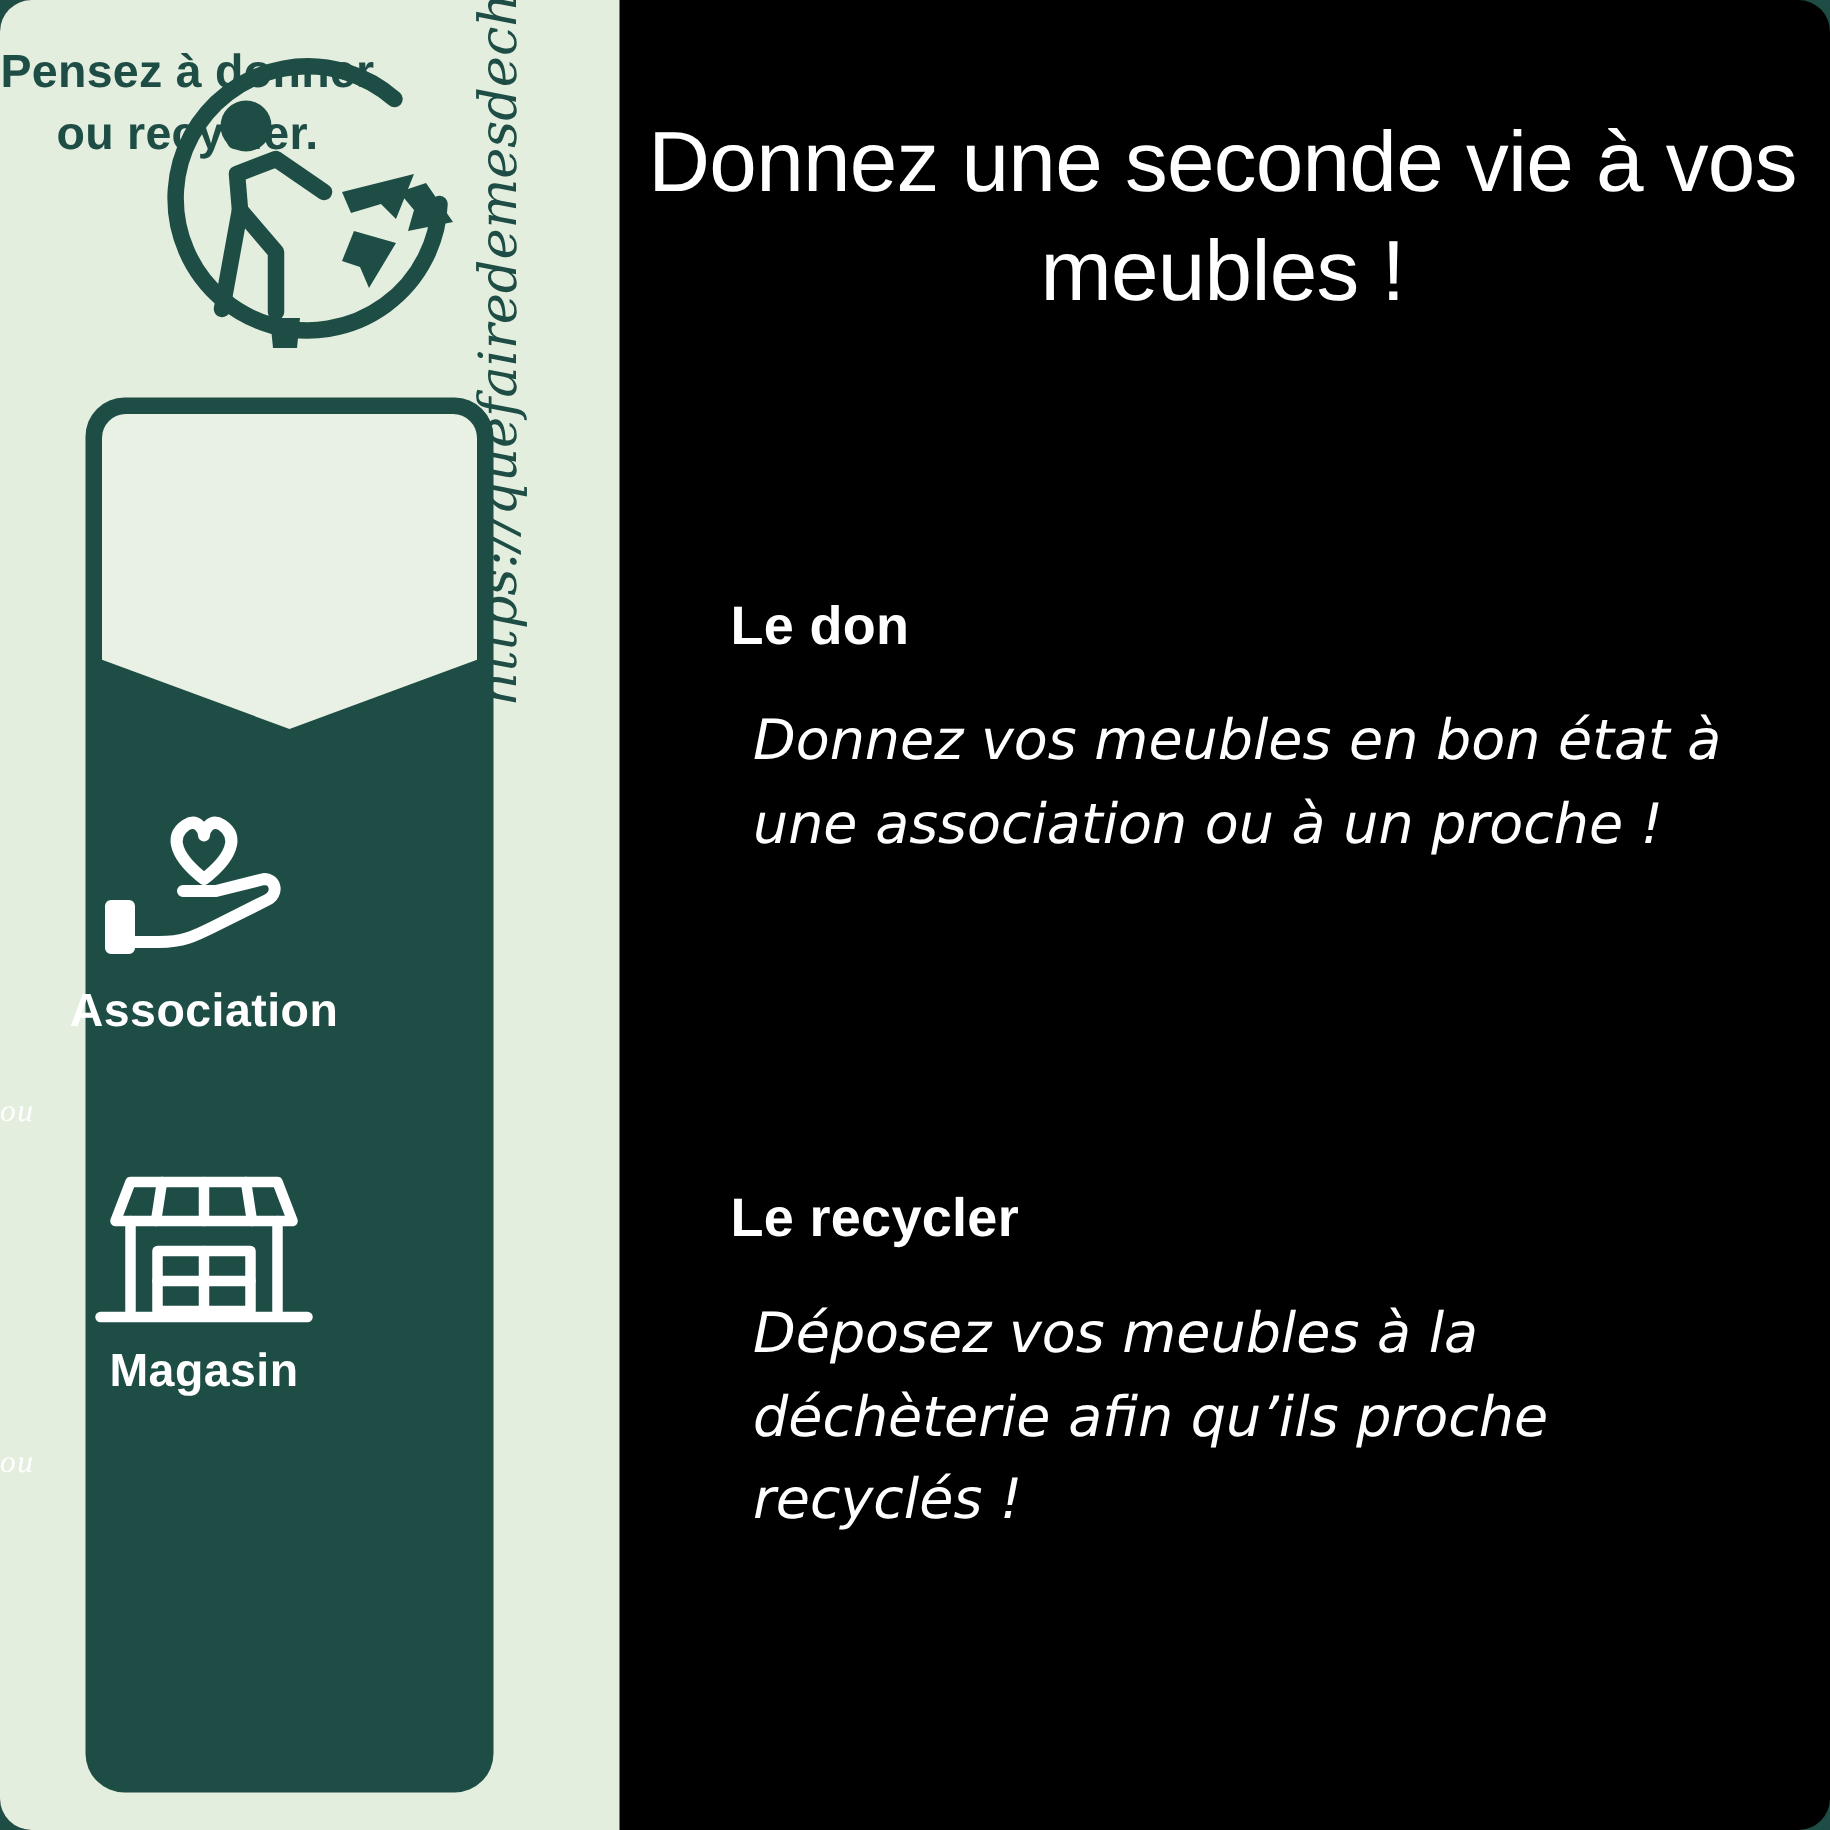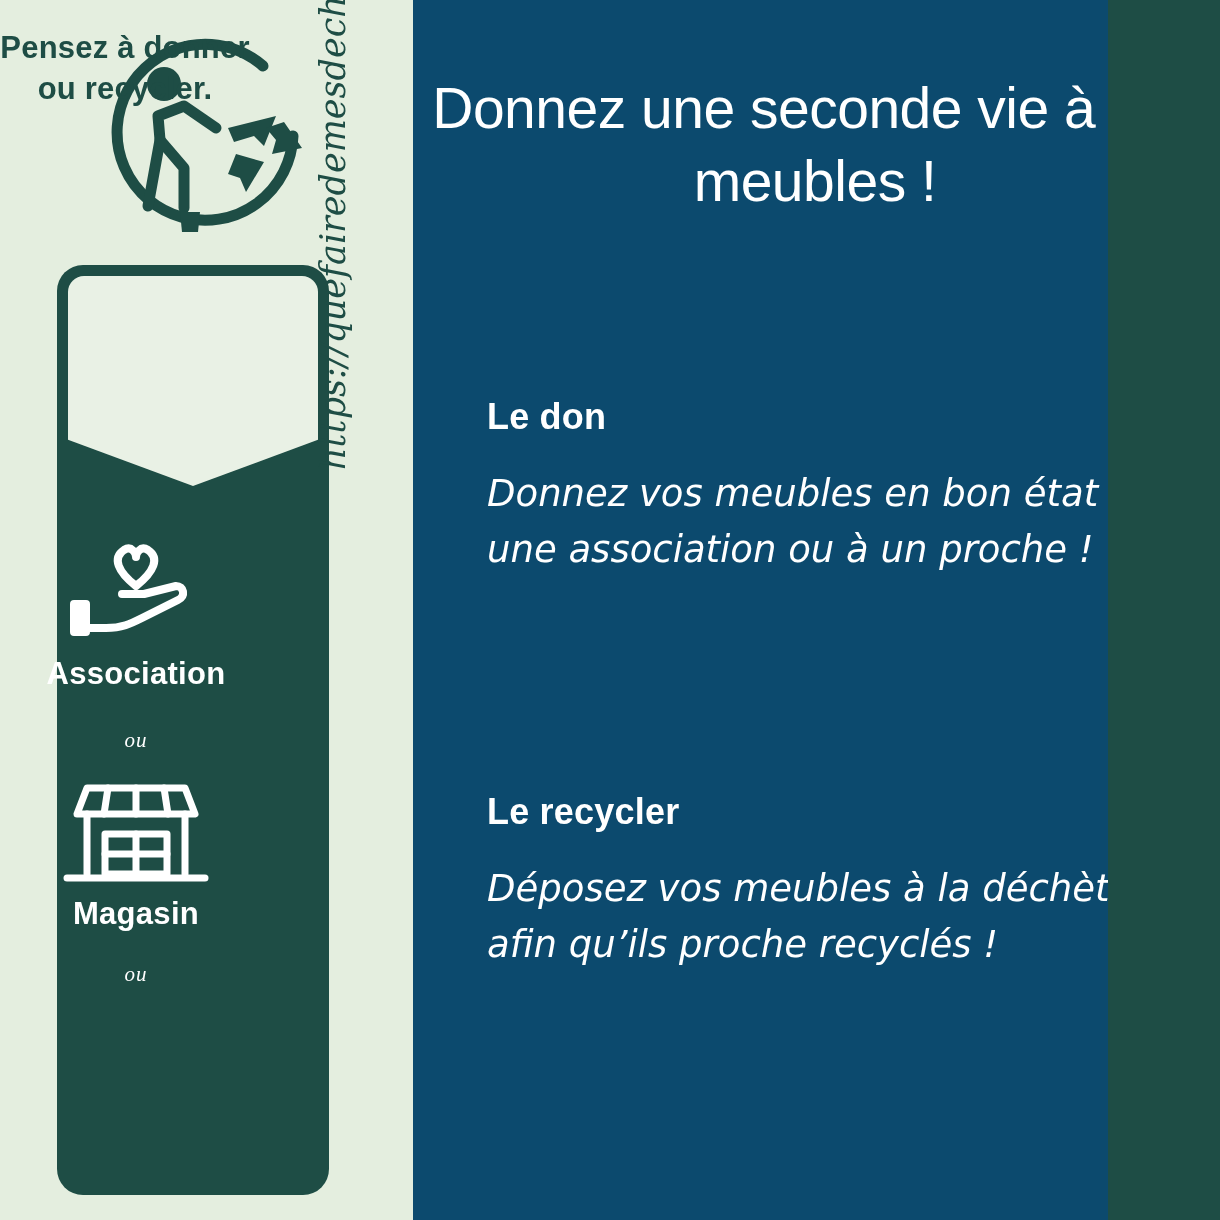--- a/index.html
+++ b/index.html
@@ -8,24 +8,25 @@
     background: #1e4d45;
   }
   body {
     width: 1220px;
     height: 1220px;
     overflow: hidden;
     font-family: "Liberation Sans", sans-serif;
   }
   .poster {
     position: relative;
-    width: 1108px;
+    width: 1220px;
     height: 1220px;
-    background: #0c4a6e;
+    background: #000000;
     overflow: hidden;
+    border-radius: 21px;
   }
   
   .left-panel {
     position: absolute;
     left: 0;
     top: 0;
     width: 413px;
     height: 1220px;
     background: #e4eedf;
   }
@@ -85,21 +86,20 @@
   .ribbon-item .label {
     display: block;
     margin-top: 10px;
     font-size: 31px;
     font-weight: bold;
     letter-spacing: 0.3px;
   }
   .ou {
     position: absolute;
     width: 272px;
-    text-align: center;
     color: #ffffff;
     font-size: 21px;
     font-style: italic;
     font-family: "Liberation Serif", serif;
     letter-spacing: 1px;
   }
   
   .vurl {
     position: absolute;
     left: 313px;
@@ -135,21 +135,21 @@
   }
   .section.don { top: 392px; }
   .section.recyclage { top: 787px; }
   .section h2 {
     margin: 4px 0 28px 0;
     font-size: 36px;
     font-weight: bold;
     letter-spacing: 0.2px;
   }
   .section p {
-    margin: 0;
+    margin: 15px;
     font-size: 37px;
     font-style: italic;
     line-height: 1.5;
     font-family: "DejaVu Sans", sans-serif;
     font-weight: 300;
   }
 </style>
 </head>
 <body>
 

